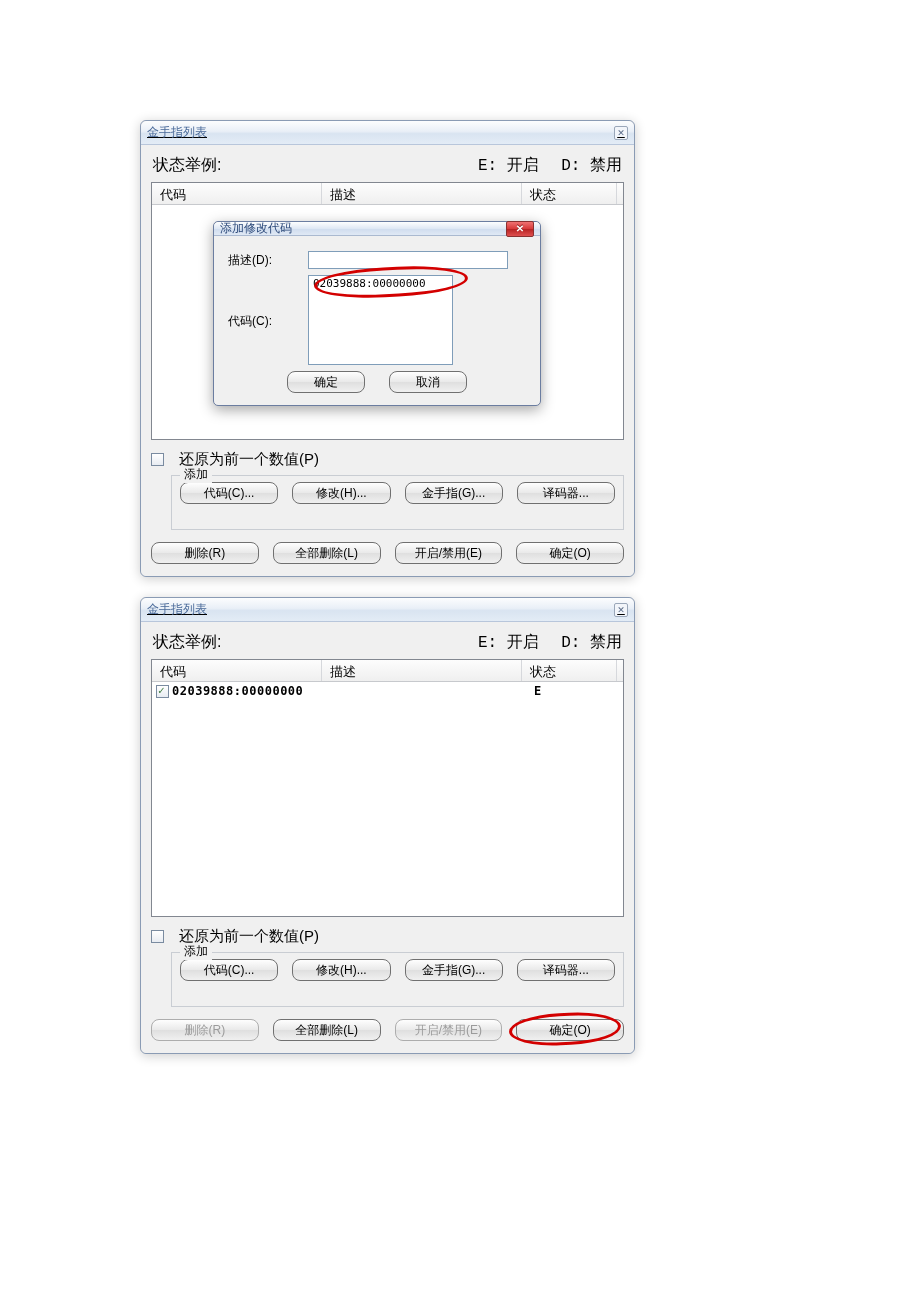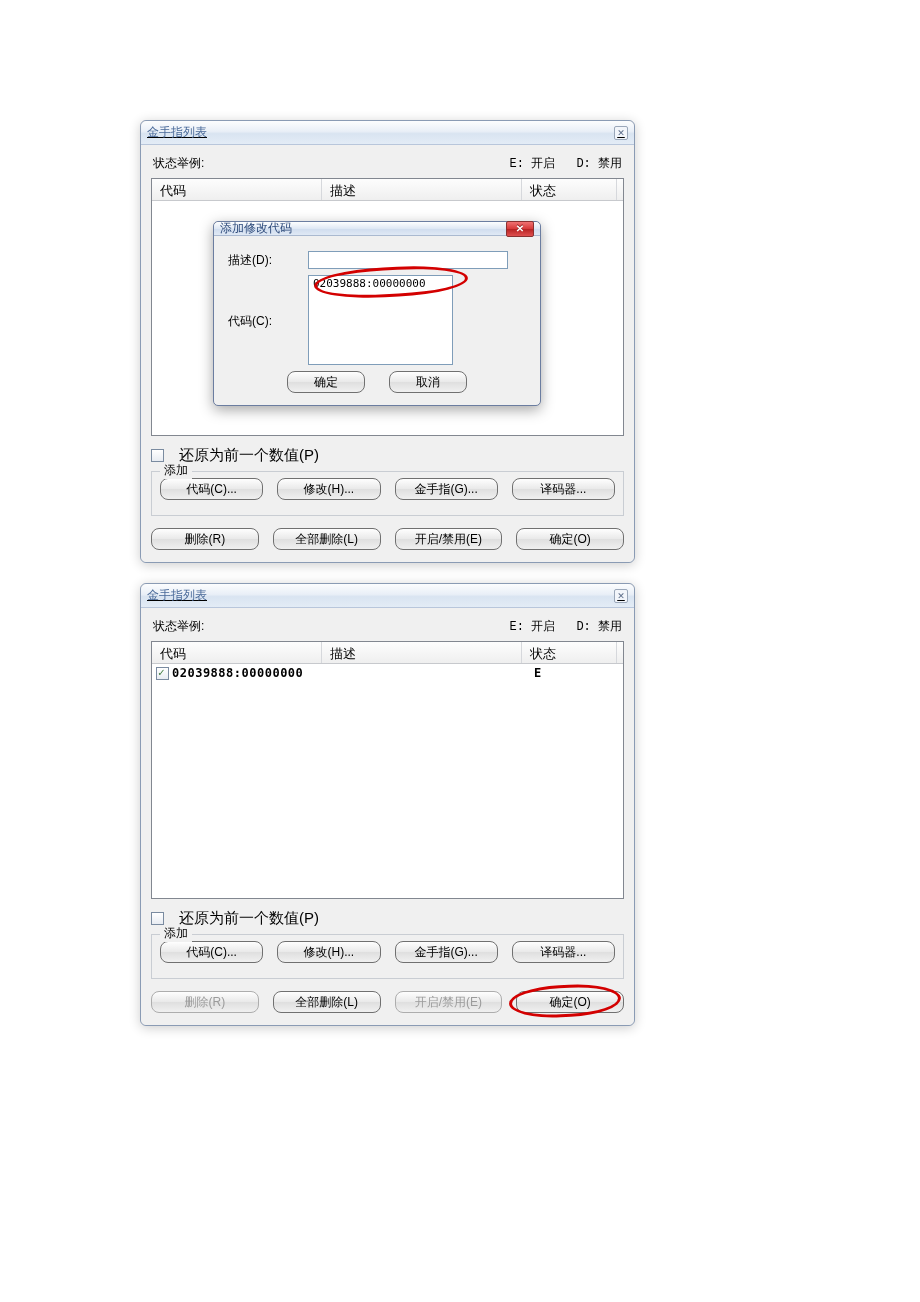--- a/index.html
+++ b/index.html
@@ -55,21 +55,21 @@
     border-radius: 2px;
   }
   .win-body {
     padding: 8px 10px 12px 10px;
     background: #f0f0f0;
     border-radius: 0 0 6px 6px;
   }
   .status-row {
     display: flex;
     align-items: center;
-    font-size: 12px;
+    font-size: 16px;
     padding: 2px 2px 6px 2px;
   }
   .status-row .left { flex: 1; }
   .status-row .right span { margin-left: 18px; font-family: Liberation Mono, monospace; }
   .grid-area {
     border: 1px solid #828790;
     background: #fff;
     height: 258px;
     display: flex;
     flex-direction: column;
@@ -124,22 +124,23 @@
     padding-top: 10px;
   }
   .restore-row {
     display: flex; align-items: center; gap: 15px;
     font-size: 15px;
     font-family: Liberation Sans, sans-serif;
   }
   .group-add {
     margin-top: 6px;
     border: 1px solid #c9cdd3;
-    padding: 6px 8px 15px 8px;
-    position: relative;
+    padding: 6px 8px 25px 8px;
+    position: relative;
+    margin-left: 20px;
   }
   .group-add .legend {
     position: absolute;
     top: -10px; left: 8px;
     background: #f0f0f0;
     padding: 0 4px;
     font-size: 12px;
   }
   .btn-row {
     display: flex;

